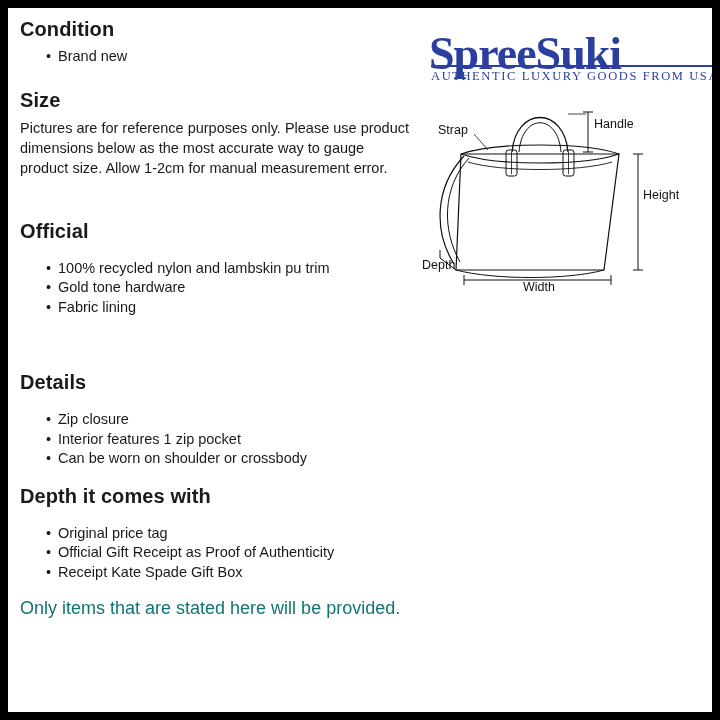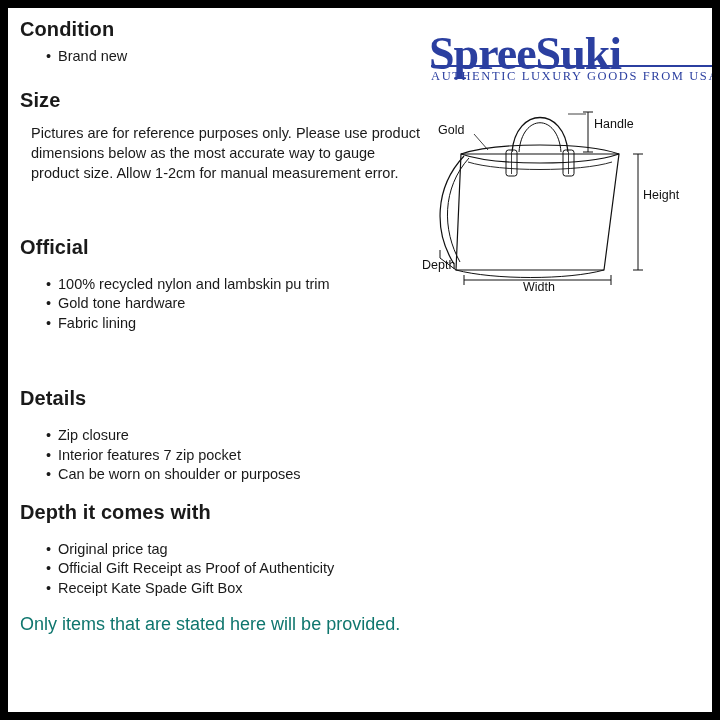--- a/index.html
+++ b/index.html
@@ -55,21 +55,21 @@
     position: absolute;
     left: 0;
     top: 0;
     font-size: 14.5px;
     line-height: 19.5px;
   }
   p.para {
     font-size: 14.5px;
     color: #1a1a1a;
     line-height: 20px;
-    margin: 11px;
+    margin: 0;
     width: 392px;
   }
   p.footer-note {
     font-size: 18px;
     color: #0f766e;
     line-height: 20px;
     margin: 0;
   }
 
   
@@ -180,21 +180,21 @@
         <line x1="217" y1="62" x2="227" y2="62" stroke-width="1"></line>
         <line x1="217" y1="178" x2="227" y2="178" stroke-width="1"></line>
 
         <line x1="48" y1="188" x2="195" y2="188" stroke-width="1"></line>
         <line x1="48" y1="183" x2="48" y2="193" stroke-width="1"></line>
         <line x1="195" y1="183" x2="195" y2="193" stroke-width="1"></line>
 
         <line x1="58" y1="42" x2="72" y2="58" stroke-width="0.8"></line>
       </g>
     </svg>
-    <span class="dlabel lbl-strap">Gold</span>
+    <span class="dlabel lbl-strap">Strap</span>
     <span class="dlabel lbl-handle">Handle</span>
     <span class="dlabel lbl-height">Height</span>
     <span class="dlabel lbl-depth">Depth</span>
     <span class="dlabel lbl-width">Width</span>
   </div>
 
   <div class="content">
 
     <h2 class="sec">Condition</h2>
     <ul class="bullets">
@@ -219,22 +219,22 @@
     </ul>
 
     <div class="spacer-lg"></div>
     <div class="spacer-lg"></div>
     <div class="spacer-sm"></div>
 
     <h2 class="sec">Details</h2>
     <div class="spacer-sm"></div>
     <ul class="bullets">
       <li>Zip closure</li>
-      <li>Interior features 7 zip pocket</li>
-      <li>Can be worn on shoulder or purposes</li>
+      <li>Interior features 1 zip pocket</li>
+      <li>Can be worn on shoulder or crossbody</li>
     </ul>
 
     <div class="spacer-md"></div>
 
     <h2 class="sec">Depth it comes with</h2>
     <div class="spacer-sm"></div>
     <ul class="bullets">
       <li>Original price tag</li>
       <li>Official Gift Receipt as Proof of Authenticity</li>
       <li>Receipt Kate Spade Gift Box</li>

